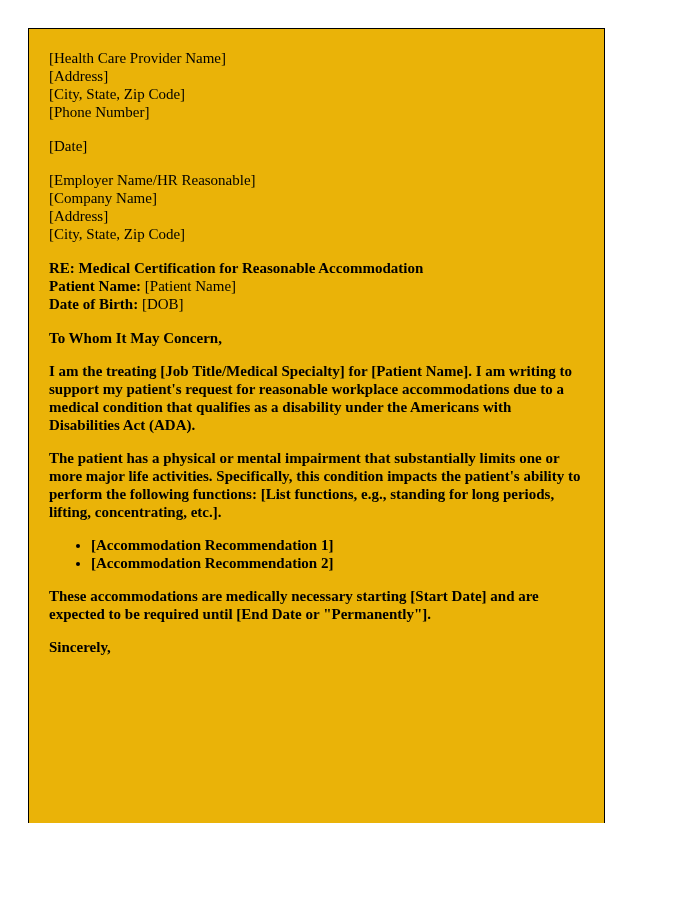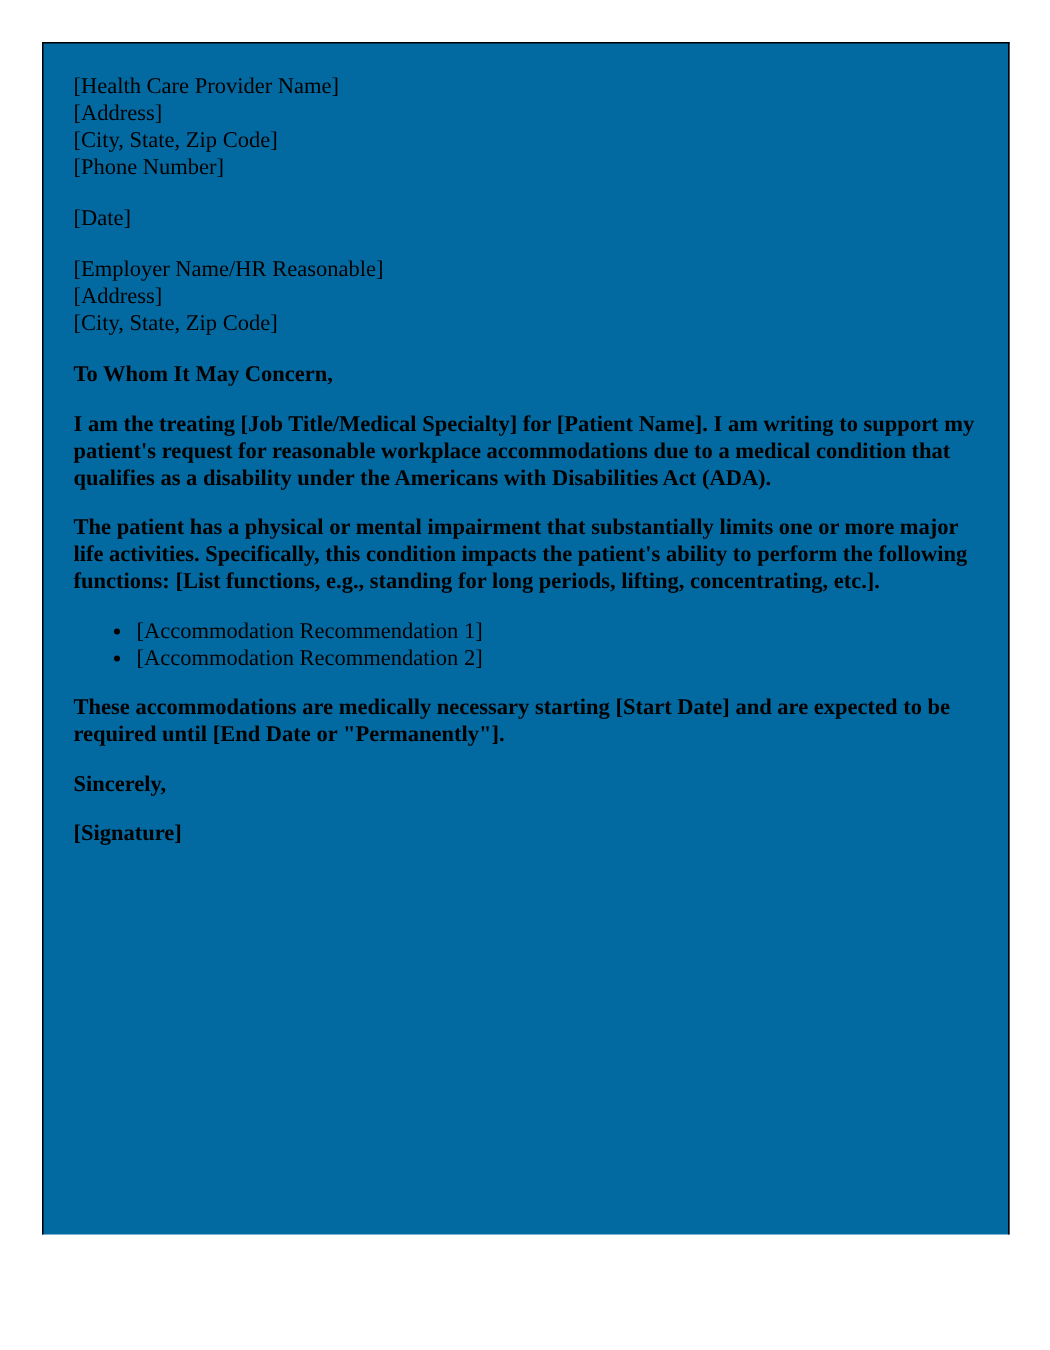--- a/index.html
+++ b/index.html
@@ -12,74 +12,79 @@
   .canvas {
     width: 700px;
     height: 900px;
     background: #ffffff;
     position: relative;
   }
   .letter-page {
     position: absolute;
     left: 28px;
     top: 28px;
-    width: 645px;
+    width: 577px;
     height: 795px;
-    background: #0369a1;
+    background: #eab308;
     border: 1px solid #000000;
     border-bottom: none;
     padding: 20px 20px 0 20px;
     overflow: hidden;
     font-size: 15px;
     line-height: 18px;
   }
   .line { white-space: pre-wrap; }
   .block { margin-bottom: 16px; }
   p.para { margin-bottom: 15px; font-weight: bold; }
   strong { font-weight: bold; }
   ul.accommodations {
     margin: 0 0 15px 0;
     padding-left: 42px;
     list-style-type: disc;
   }
-  ul.accommodations li { margin-bottom: 0; }
+  ul.accommodations li { margin-bottom: 0; font-weight: bold; }
 </style>
 </head>
 <body>
 
 <div class="canvas">
   <div class="letter-page">
 
     <div class="block">
       <div class="line">[Health Care Provider Name]</div>
       <div class="line">[Address]</div>
       <div class="line">[City, State, Zip Code]</div>
       <div class="line">[Phone Number]</div>
     </div>
 
     <div class="block">
       <div class="line">[Date]</div>
     </div>
 
     <div class="block">
       <div class="line">[Employer Name/HR Reasonable]</div>
+      <div class="line">[Company Name]</div>
       <div class="line">[Address]</div>
       <div class="line">[City, State, Zip Code]</div>
     </div>
 
+    <div class="block">
+      <div class="line"><strong>RE: Medical Certification for Reasonable Accommodation</strong></div>
+      <div class="line"><strong>Patient Name:</strong> <span>[Patient Name]</span></div>
+      <div class="line"><strong>Date of Birth:</strong> <span>[DOB]</span></div>
+    </div>
 
     <p class="para">To Whom It May Concern,</p>
 
     <p class="para">I am the treating [Job Title/Medical Specialty] for [Patient Name]. I am writing to support my patient's request for reasonable workplace accommodations due to a medical condition that qualifies as a disability under the Americans with Disabilities Act (ADA).</p>
     <p class="para">The patient has a physical or mental impairment that substantially limits one or more major life activities. Specifically, this condition impacts the patient's ability to perform the following functions: [List functions, e.g., standing for long periods, lifting, concentrating, etc.].</p>
 
     <ul class="accommodations">
       <li class="line">[Accommodation Recommendation 1]</li>
       <li class="line">[Accommodation Recommendation 2]</li>
     </ul>
 
     <p class="para">These accommodations are medically necessary starting [Start Date] and are expected to be required until [End Date or "Permanently"].</p>
 
     <p class="para">Sincerely,</p>
-    <p class="para">[Signature]</p>
 
   </div>
 </div>
 
 </body></html>

